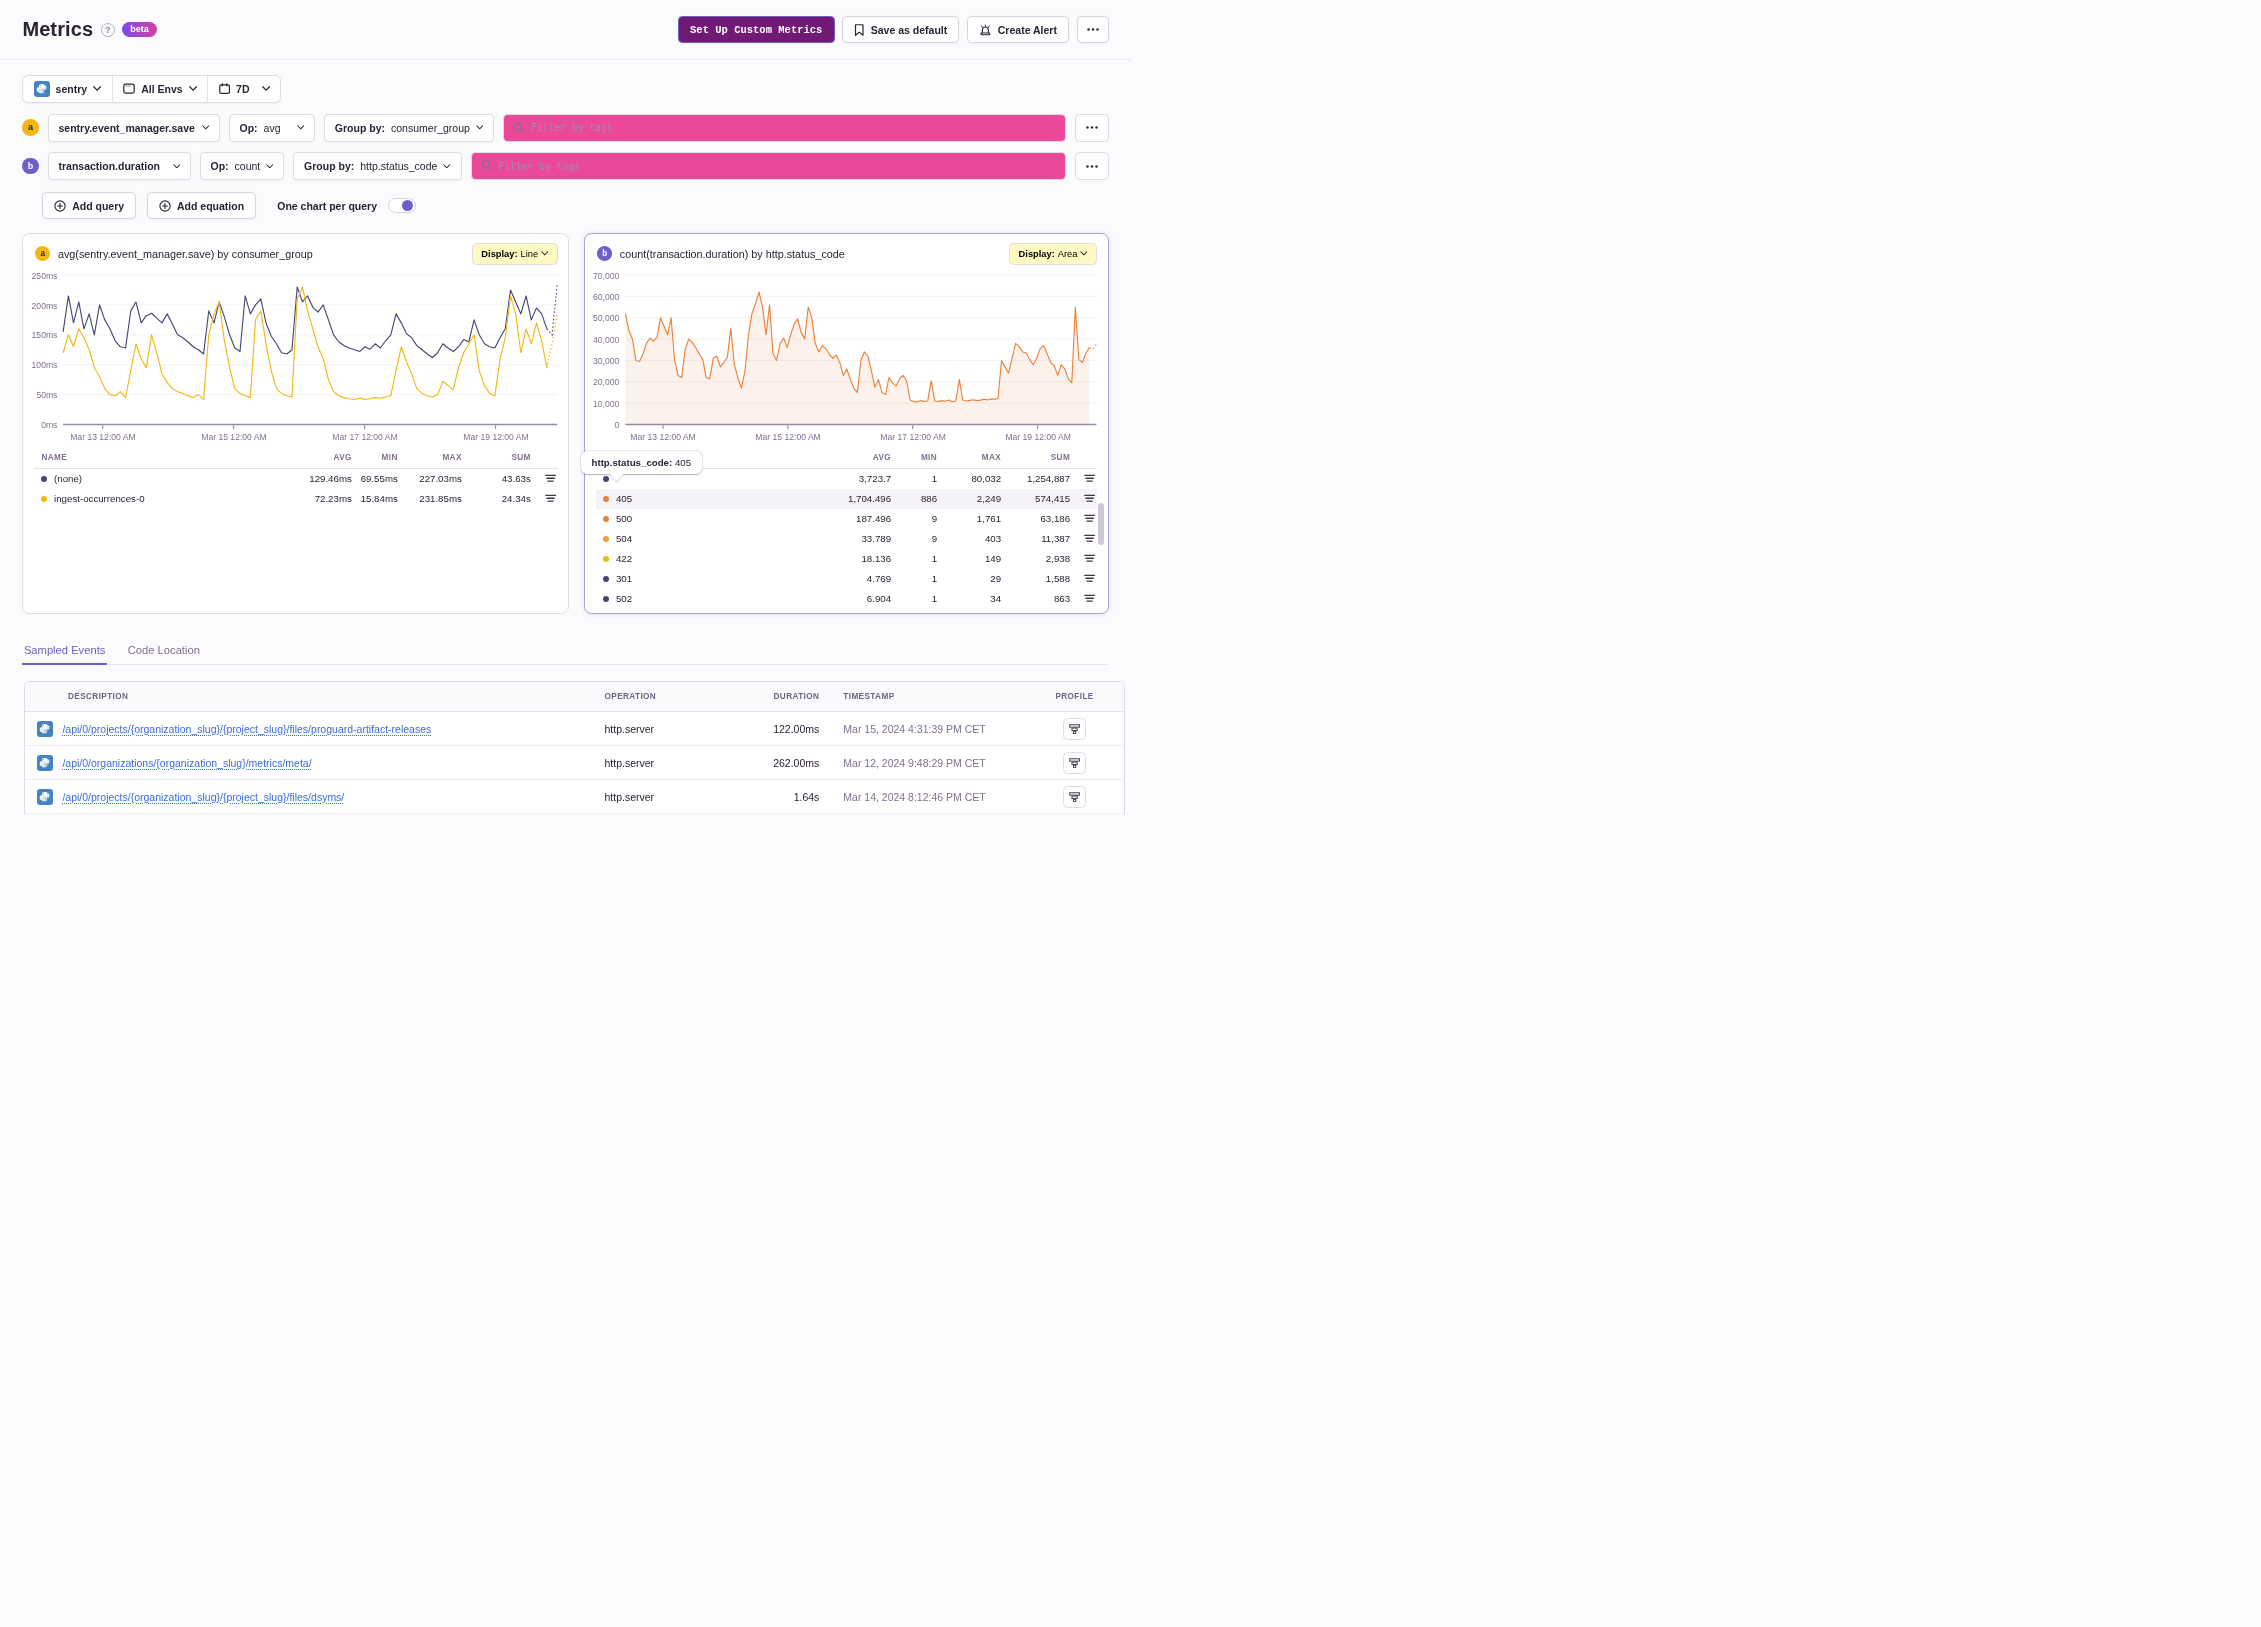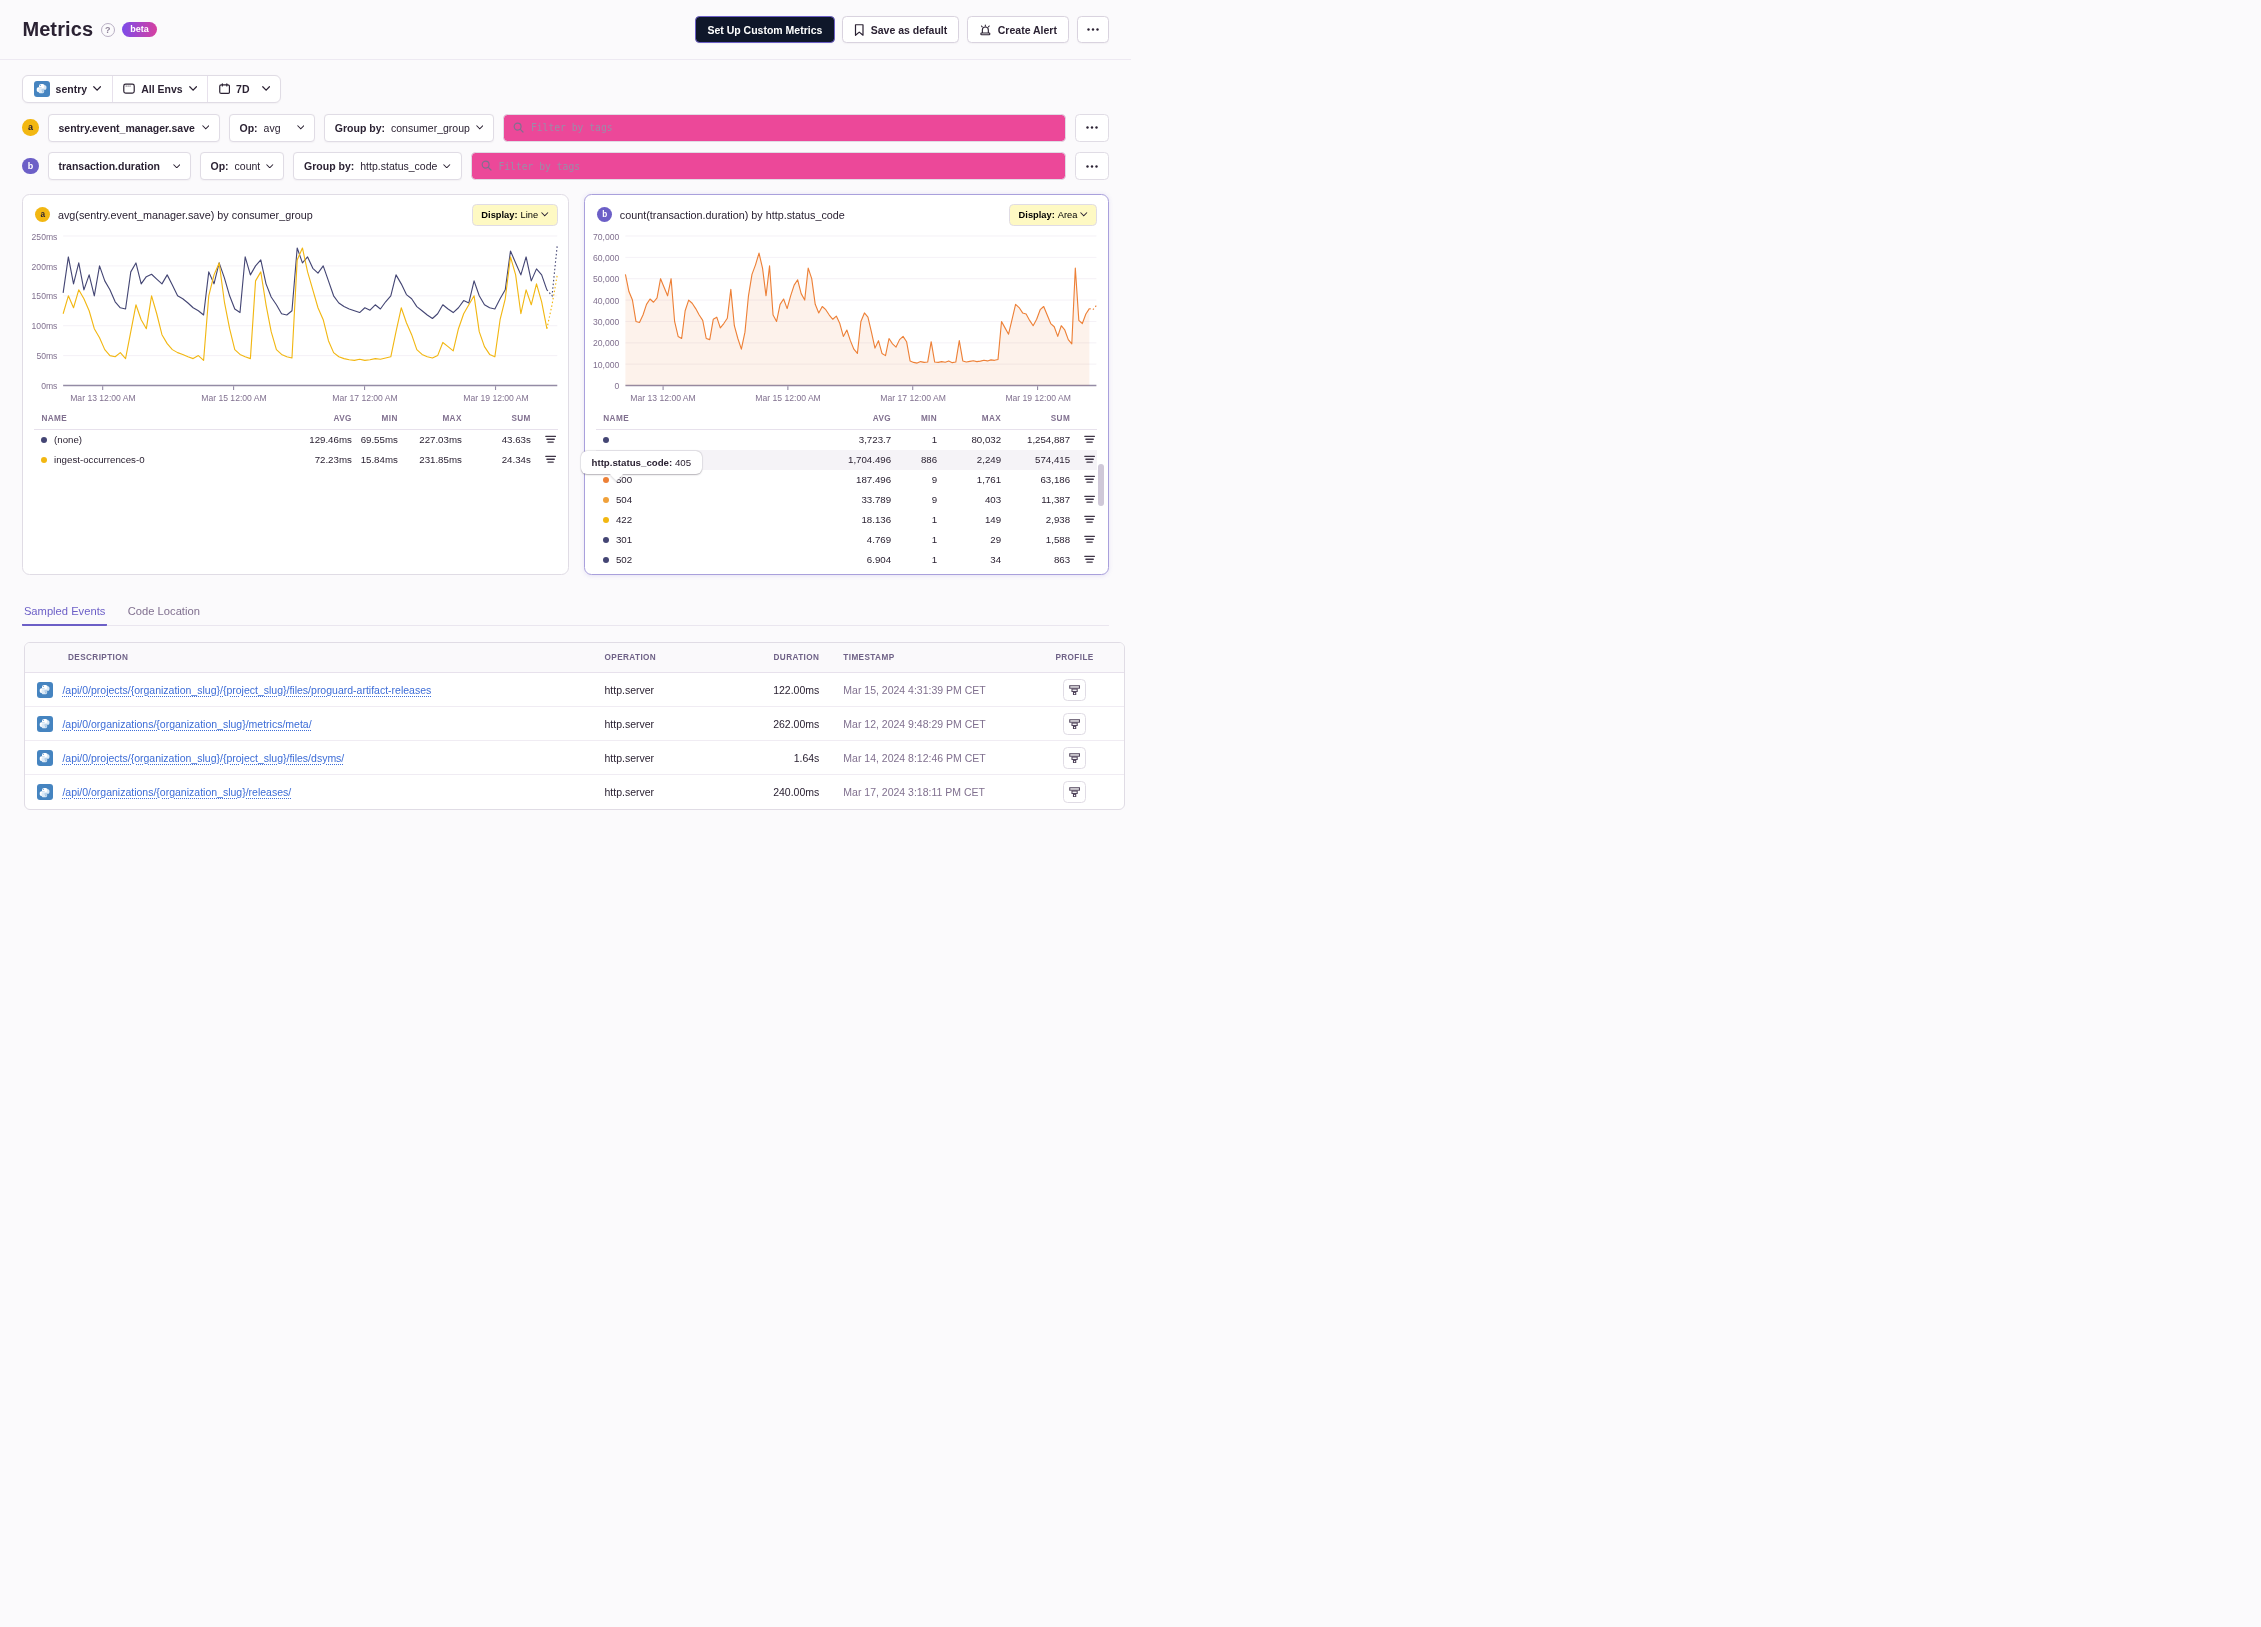--- a/index.html
+++ b/index.html
@@ -16,21 +16,21 @@
                color:#8F8399; font-size:9px; font-weight:700; display:inline-flex;
                align-items:center; justify-content:center; margin-left:7.5px; }
   .beta-badge { margin-left:7.5px; padding:2.2px 8.2px 3px; border-radius:9px;
                 background:linear-gradient(95deg,#7A4BEB,#D8409F);
                 color:#fff; font-size:9px; font-weight:700; }
   .hdr-actions { margin-left:auto; display:flex; gap:7.5px; align-items:center; }
   .btn { display:inline-flex; align-items:center; gap:6px; height:27px; padding:0 11.2px;
          border:0.7px solid #D9D3DF; border-radius:4.5px; background:#fff;
          font-size:10.5px; font-weight:700; color:#2B2233; cursor:pointer;
          box-shadow:0 0.7px 1.5px rgba(43,34,51,.04); }
-  .btn.primary { background:#0f172a; border-color:#6C5FC7; color:#fff; }
+  .btn.primary { background:#701a75; border-color:#6C5FC7; color:#fff;font-family:Liberation Mono, monospace; }
   .btn.icon-only { padding:0 9px; }
 
   
   .filter-bar { display:inline-flex; align-items:stretch; margin:15px 0 0 22.4px;
                 background:#fff; border:0.7px solid #E0DCE5; border-radius:6px;
                 height:28px; box-shadow:0 0.7px 1.5px rgba(43,34,51,.04); }
   .filter-seg { display:flex; align-items:center; gap:6px; padding:0 10.5px;
                 font-size:10.5px; font-weight:700; cursor:pointer; }
   .filter-seg + .filter-seg { border-left:0.7px solid #E7E1EC; }
 
@@ -289,20 +289,40 @@
     <button class="more-btn">
       <svg width="12" height="3" viewBox="0 0 16 4">
           <circle cx="2" cy="2" r="1.6" fill="#2B2233"></circle>
           <circle cx="8" cy="2" r="1.6" fill="#2B2233"></circle>
           <circle cx="14" cy="2" r="1.6" fill="#2B2233"></circle>
         </svg>
     </button>
   </div>
 
   
+  <div class="actions-row">
+    <button class="btn" style="font-weight:700">
+      <svg width="12" height="12" viewBox="0 0 16 16">
+          <circle cx="8" cy="8" r="6.8" fill="none" stroke="#2B2233" stroke-width="1.5"></circle>
+          <path d="M8 4.8v6.4M4.8 8h6.4" stroke="#2B2233" stroke-width="1.5" stroke-linecap="round"></path>
+        </svg>
+      <span>Add query</span>
+    </button>
+    <button class="btn" style="font-weight:700">
+      <svg width="12" height="12" viewBox="0 0 16 16">
+          <circle cx="8" cy="8" r="6.8" fill="none" stroke="#2B2233" stroke-width="1.5"></circle>
+          <path d="M8 4.8v6.4M4.8 8h6.4" stroke="#2B2233" stroke-width="1.5" stroke-linecap="round"></path>
+        </svg>
+      <span>Add equation</span>
+    </button>
+    <span class="toggle-label">One chart per query</span>
+    <div class="toggle">
+        <span class="knob"></span>
+      </div>
+  </div>
 
   
   <div class="charts-row">
 
     <div class="chart-card left">
       <div class="card-head">
         <span class="q-badge a">a</span>
         <span class="chart-title">avg(sentry.event_manager.save) by consumer_group</span>
         <button class="display-btn">
           <b>Display:</b>

